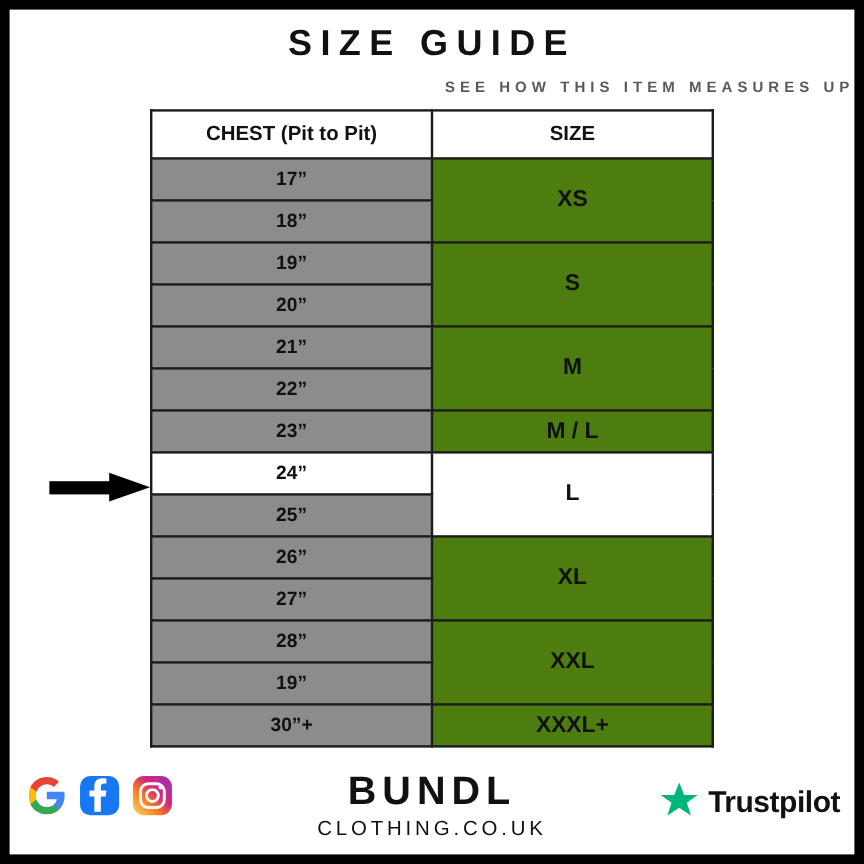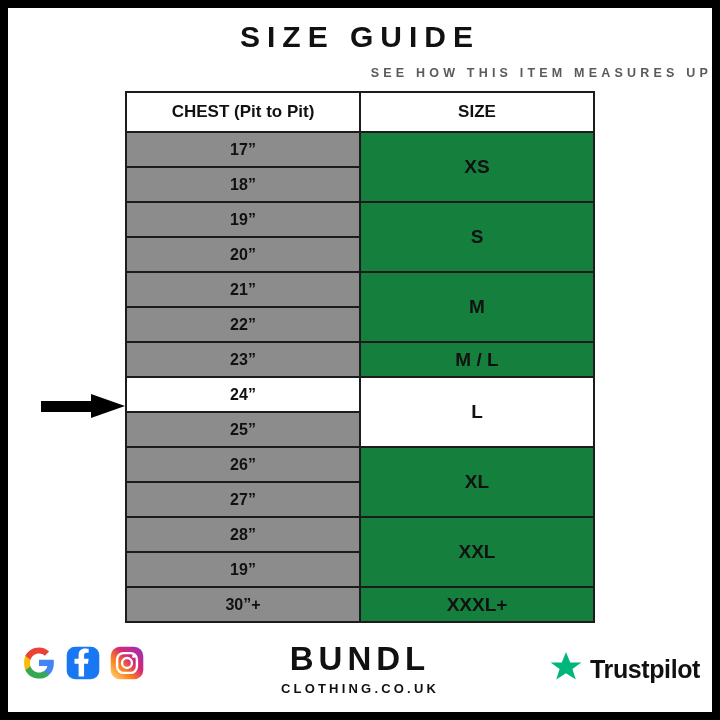--- a/index.html
+++ b/index.html
@@ -56,21 +56,21 @@
   td.chest {
     width: 192px;
     height: 35px;
     font-size: 16px;
     background: #8c8c8c;
   }
   td.chest.white { background: #ffffff; }
   td.size {
     width: 278px;
     font-size: 19px;
-    background: #15803d;
+    background: #4d7c0f;
   }
   td.size.white { background: #ffffff; }
   .arrow {
     position: absolute;
     left: 33px;
     top: 385px;
     width: 84px;
     height: 26px;
   }
   .arrow svg { display: block; }
@@ -95,22 +95,22 @@
     top: 8px;
     text-align: center;
   }
   .brand-name {
     font-size: 33px;
     font-weight: 700;
     letter-spacing: 5px;
     color: #111;
   }
   .brand-sub {
-    font-size: 13px;
-    font-weight: 700;
+    font-size: 17px;
+    font-weight: 400;
     letter-spacing: 3.2px;
     color: #111;
     margin-top: 3px;
   }
   .trustpilot {
     position: absolute;
     right: 12px;
     top: 18px;
     display: flex;
     align-items: center;

